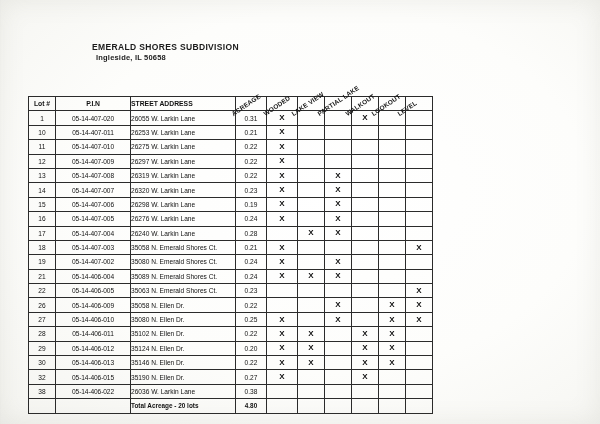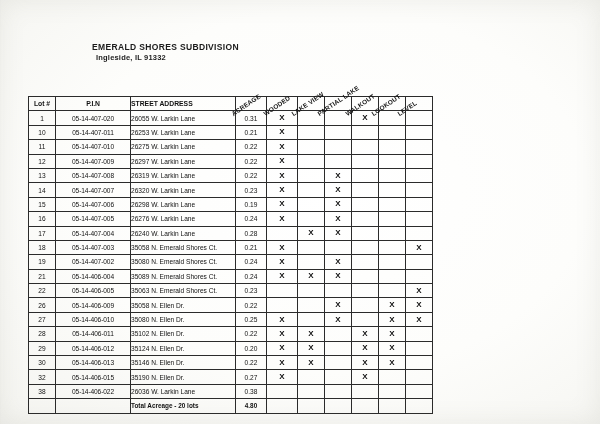--- a/index.html
+++ b/index.html
@@ -127,21 +127,21 @@
   }
   .invisible-cell { border: none; }
 </style>
 </head>
 <body>
 
 <div class="page">
 
   <div class="title-block">
     <div class="title-line1">EMERALD SHORES SUBDIVISION</div>
-    <div class="title-line2">Ingleside, IL  91332</div>
+    <div class="title-line2">Ingleside, IL  50658</div>
   </div>
 
   <div class="table-wrap">
     <table class="plat">
       <thead>
         <tr>
           <th class="c-lot">Lot #</th>
           <th class="c-pin">P.I.N</th>
           <th class="c-addr">STREET ADDRESS</th>
           <th class="c-acre slant-cell"></th>

